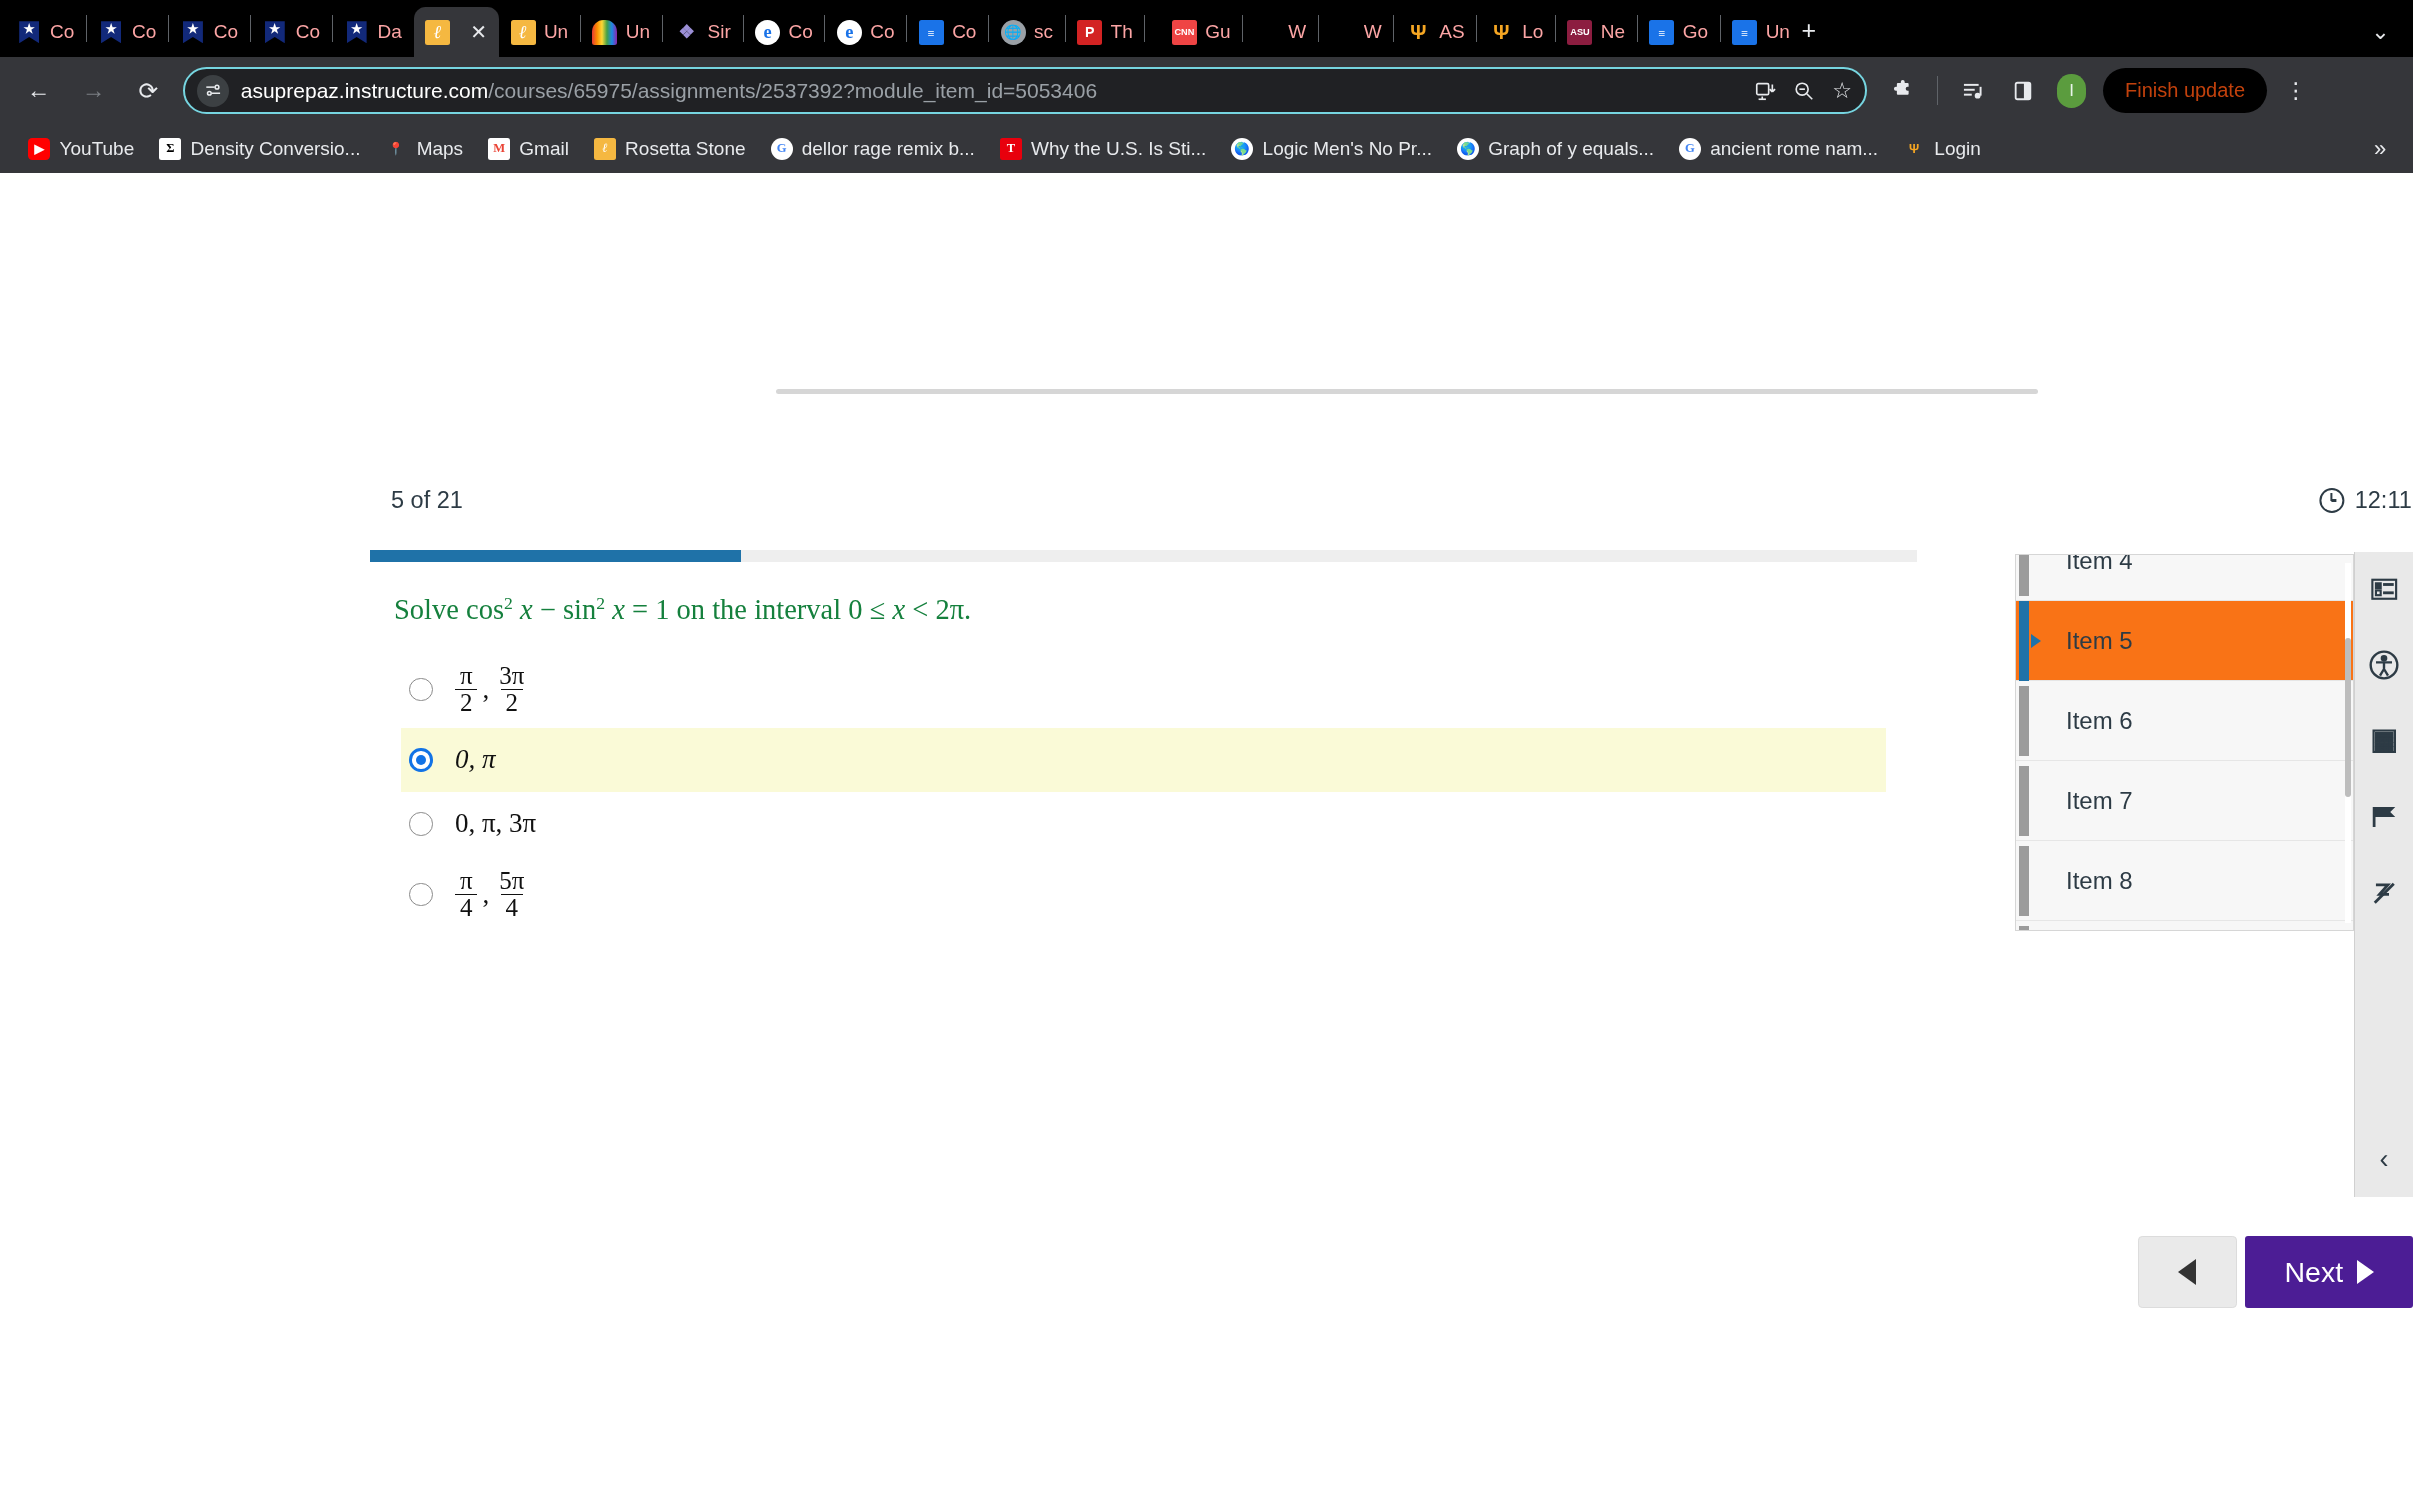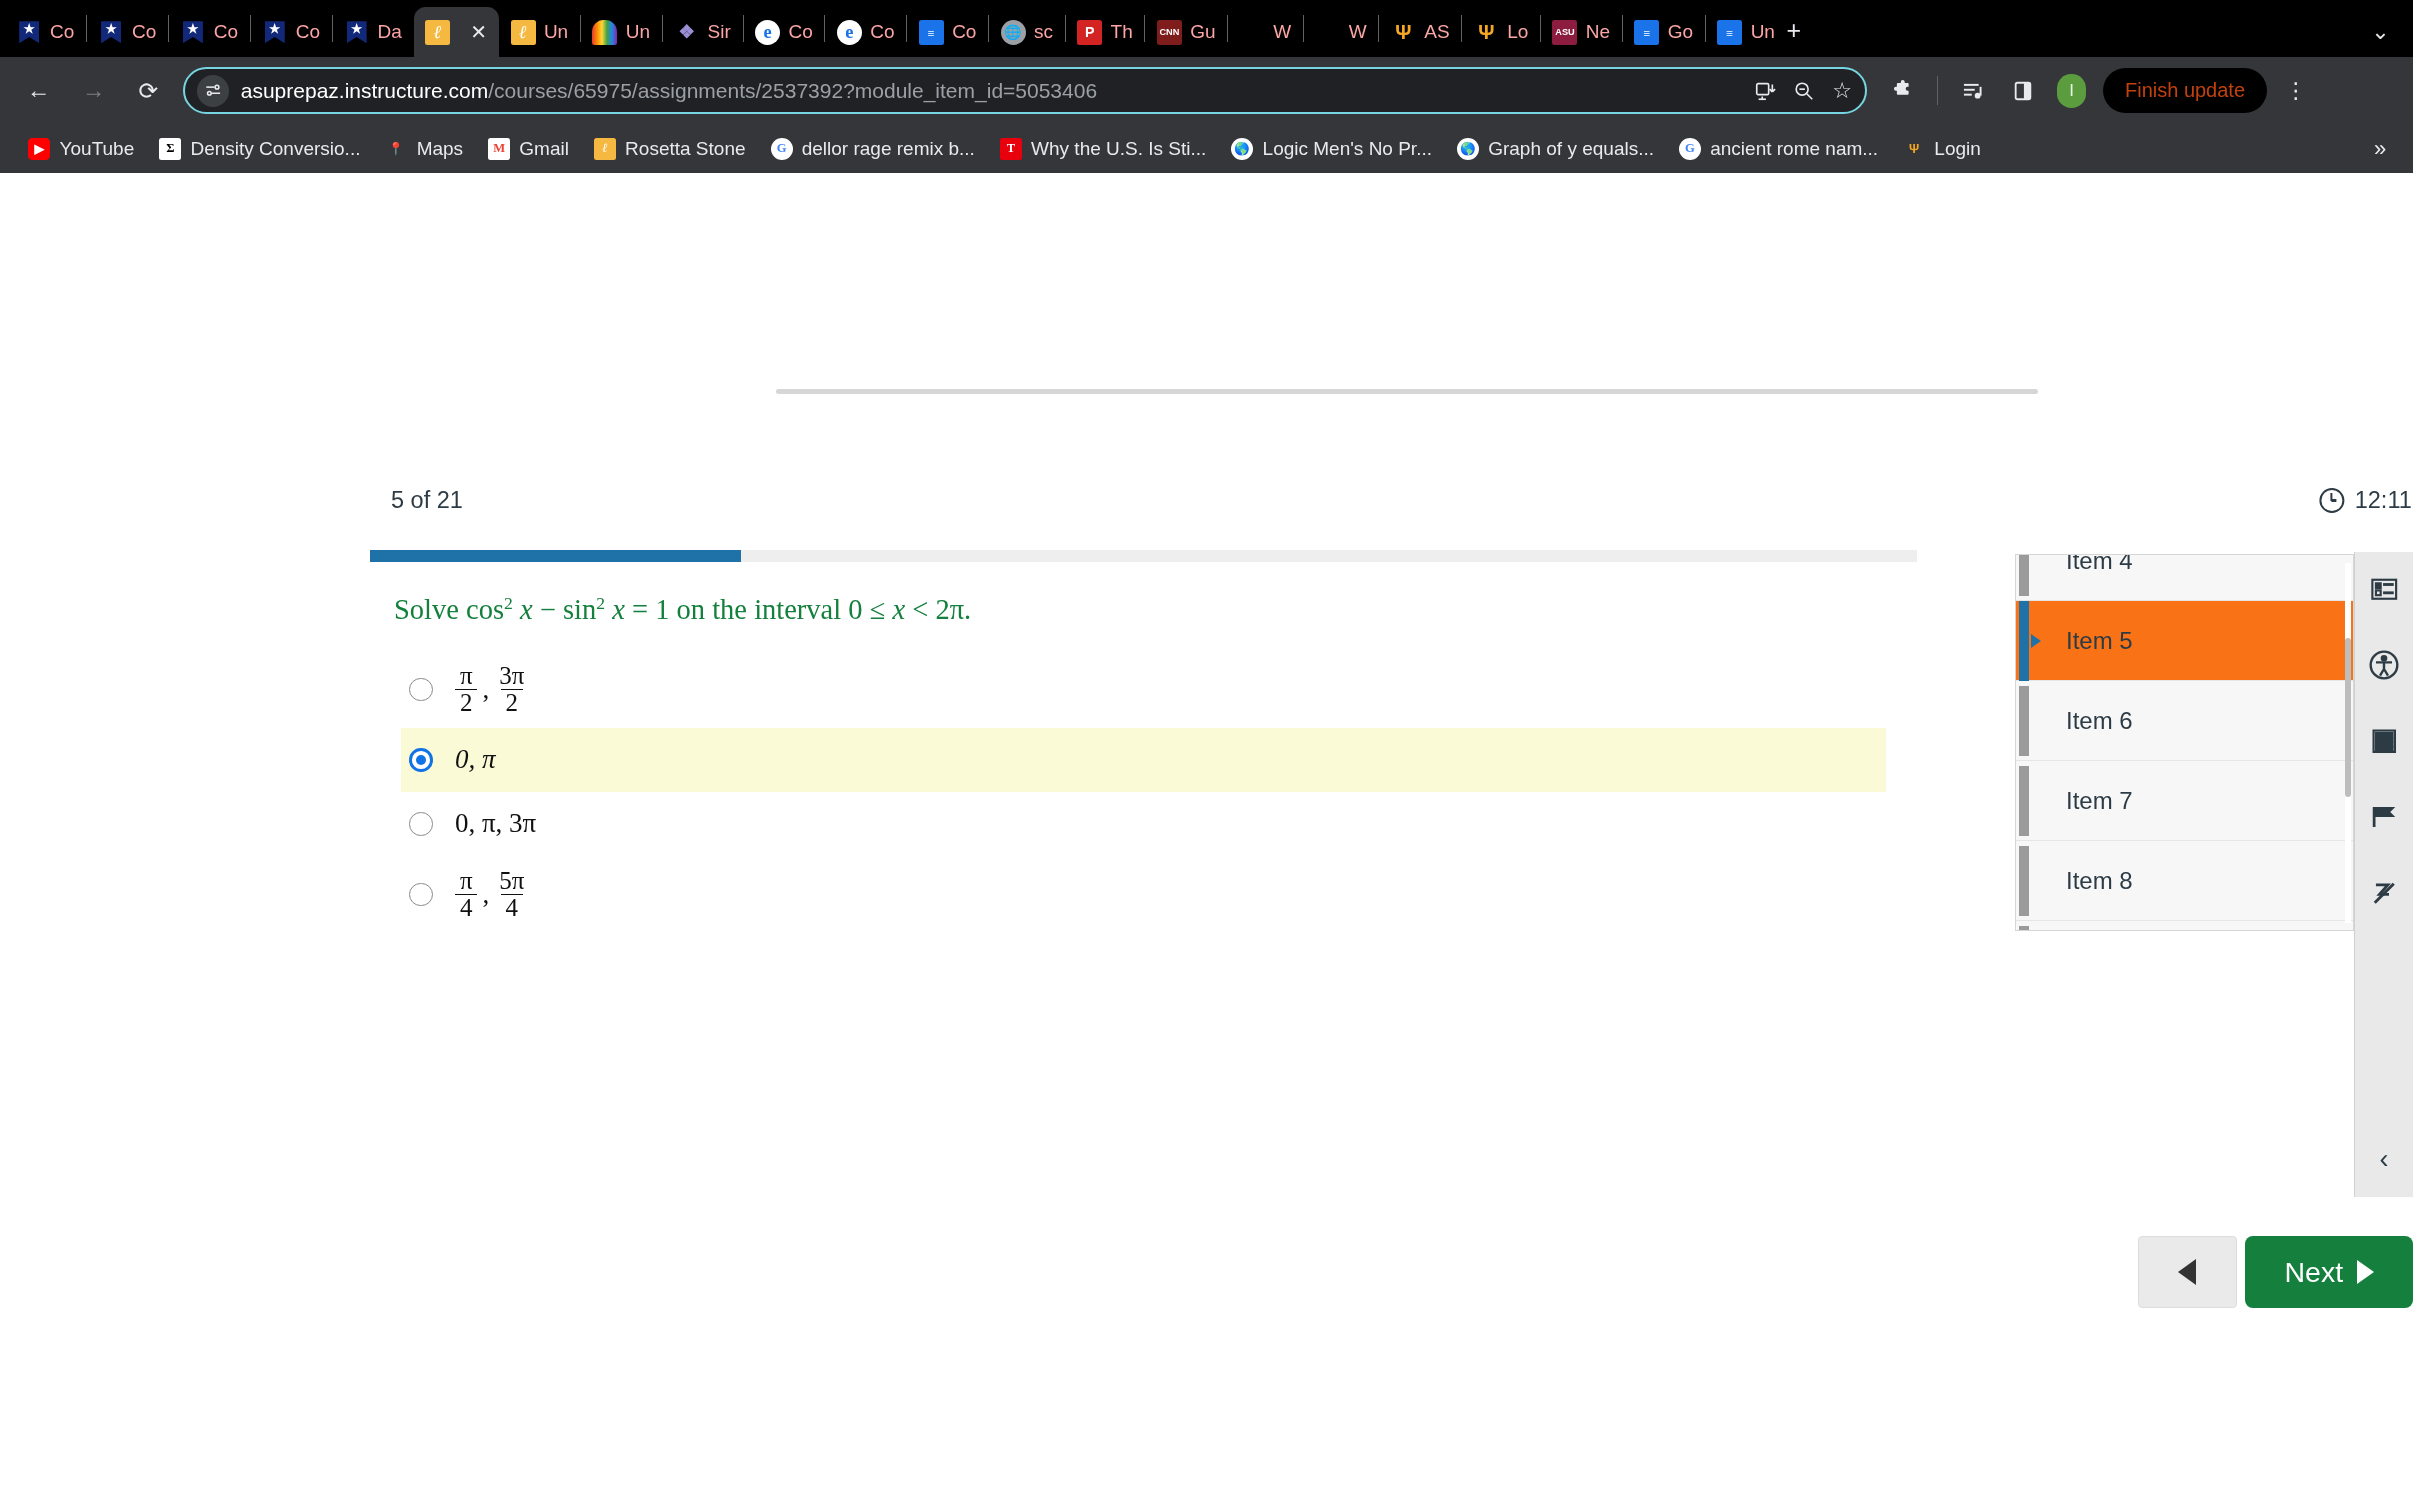--- a/index.html
+++ b/index.html
@@ -83,21 +83,21 @@
     font-family: "Liberation Serif", serif;
     font-size: 18.4px;
   }
   .fav-circle-blue {
     background: #ffffff; color: #1a73e8; border-radius: 50%;
     font-size: 18.4px; font-family: "Liberation Serif", serif;
   }
   .fav-docs { background: #1a73e8; color: #fff; font-size: 11.7px; }
   .fav-gray { background: #9aa0a6; border-radius: 50%; }
   .fav-p { background: #d32323; }
-  .fav-cnn { background: #7f1d1d; font-size: 9.2px; }
+  .fav-cnn { background: #ef4444; font-size: 9.2px; margin-left: 15px; }
   .fav-asu { background: #8c1d40; font-size: 9.2px; }
   .fav-trident { background: transparent; color: #f5a623; font-size: 20px; }
   .fav-plain { background: transparent; }
   .tabstrip-right {
     margin-left: auto;
     display: flex; align-items: center; gap: 17px;
     padding: 0 18.4px 11.7px 8.4px;
     color: #e8eaed;
   }
   .newtab { font-size: 25px; color: #e8eaed; padding-bottom: 11.7px; }
@@ -399,22 +399,22 @@
   }
   .prev-btn .tri {
     width: 0; height: 0;
     border-right: 18.4px solid #333;
     border-top: 13.4px solid transparent;
     border-bottom: 13.4px solid transparent;
   }
   .next-btn {
     height: 72px;
     min-width: 168px;
-    background: #15803d;
-    border-radius: 8px;
+    background: #4c1d95;
+    border-radius: 3px;
     display: flex; align-items: center; justify-content: center;
     gap: 13.4px;
     padding: 0 28.5px;
     color: #ffffff;
     font-size: 28.5px;
   }
   .next-btn .tri {
     width: 0; height: 0;
     border-left: 17px solid #ffffff;
     border-top: 12.6px solid transparent;

